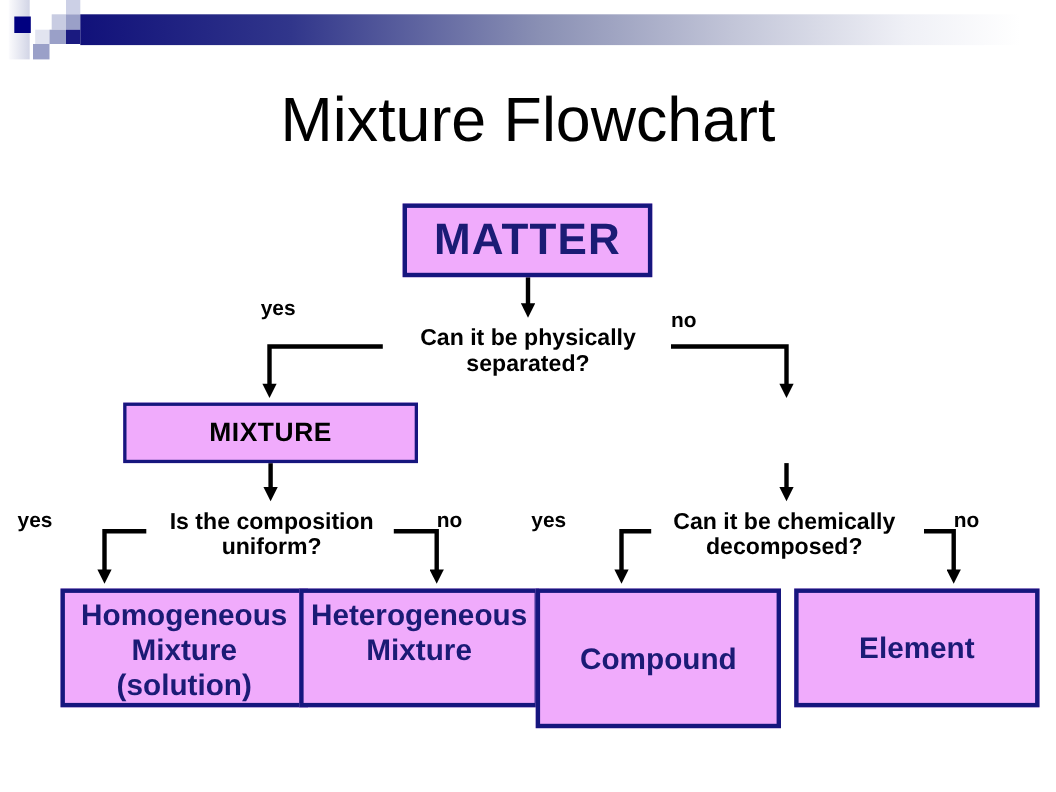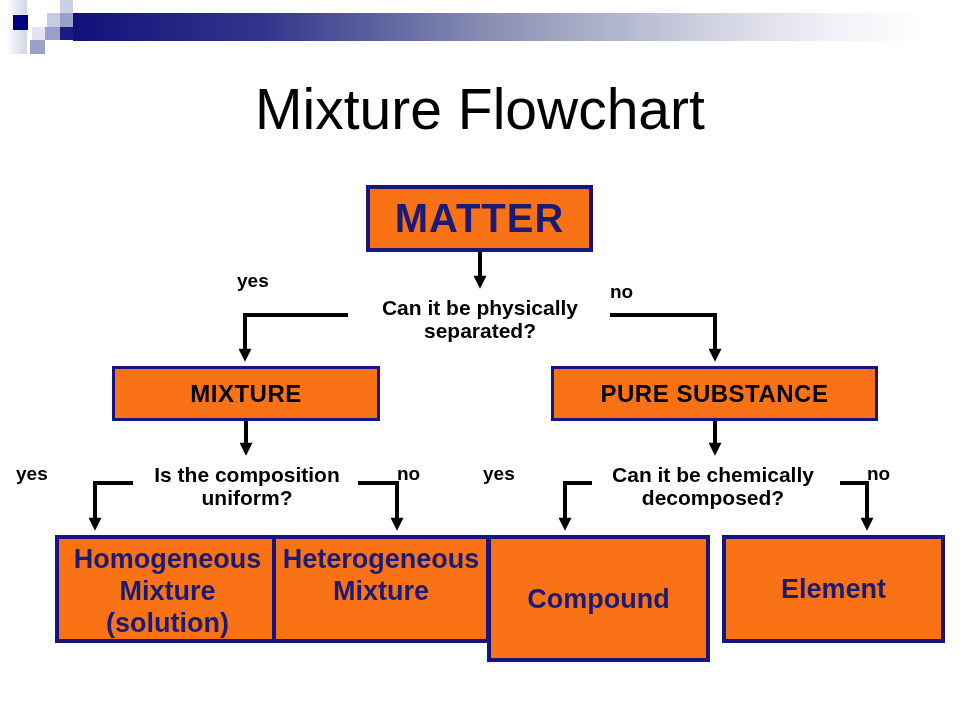--- a/index.html
+++ b/index.html
@@ -26,21 +26,21 @@
     background:linear-gradient(to right,#11117a 0%,#31368b 22%,#8a90b4 48%,#c2c5d8 68%,#eff0f6 86%,#ffffff 98%);}
   
   .title{
     position:absolute;left:0;top:78px;width:960px;
     text-align:center;font-size:57px;line-height:62px;
     color:#000000;font-weight:400;
   }
   
   .box{
     position:absolute;box-sizing:border-box;
-    background:#f97316;border:4px solid #16167E;
+    background:#f0abfc;border:4px solid #16167E;
     display:flex;align-items:center;justify-content:center;
     text-align:center;
   }
   .box-matter{left:366px;top:185px;width:227px;height:67px;}
   .box-matter .lbl{font-size:40px;font-weight:700;color:#1B1B75;letter-spacing:1px;}
   .box-mixture{left:112px;top:366px;width:268px;height:55px;border-width:3px;}
   .box-pure{left:551px;top:366px;width:327px;height:55px;border-width:3px;}
   .lbl-black{font-size:24px;font-weight:700;color:#000000;letter-spacing:.5px;}
   .box-homo{left:15px;top:535px;width:225px;height:108px;
     flex-direction:column;justify-content:flex-start;padding-top:4px;margin-left:40px;}
@@ -110,23 +110,20 @@
   </svg>
 
   <div class="box box-matter">
     <span class="lbl">MATTER</span>
   </div>
 
   <div class="box box-mixture">
     <span class="lbl-black">MIXTURE</span>
   </div>
 
-  <div class="box box-pure">
-    <span class="lbl-black">PURE SUBSTANCE</span>
-  </div>
 
   <div class="box box-homo">
     <span class="lbl-navy">Homogeneous</span>
     <span class="lbl-navy">Mixture</span>
     <span class="lbl-navy">(solution)</span>
   </div>
 
   <div class="box box-hetero">
     <span class="lbl-navy">Heterogeneous</span>
     <span class="lbl-navy">Mixture</span>

